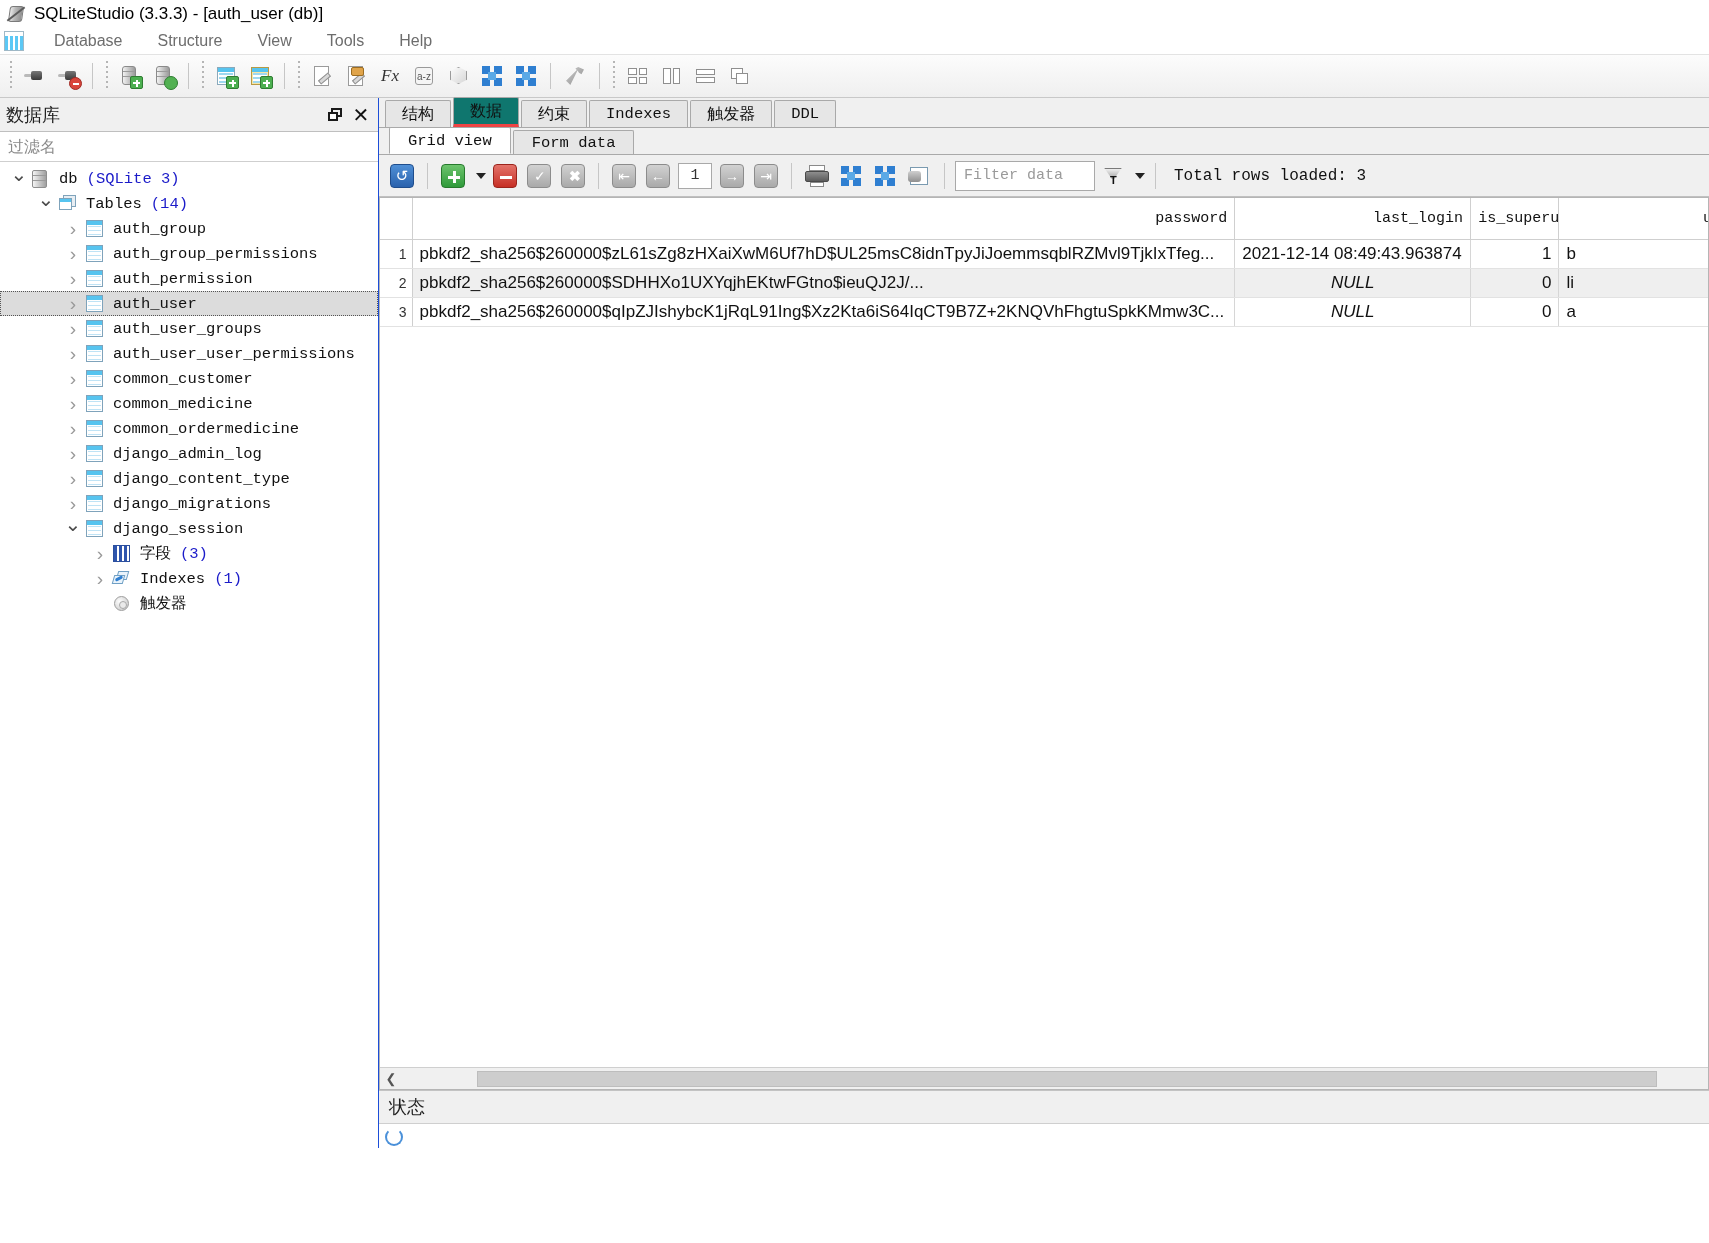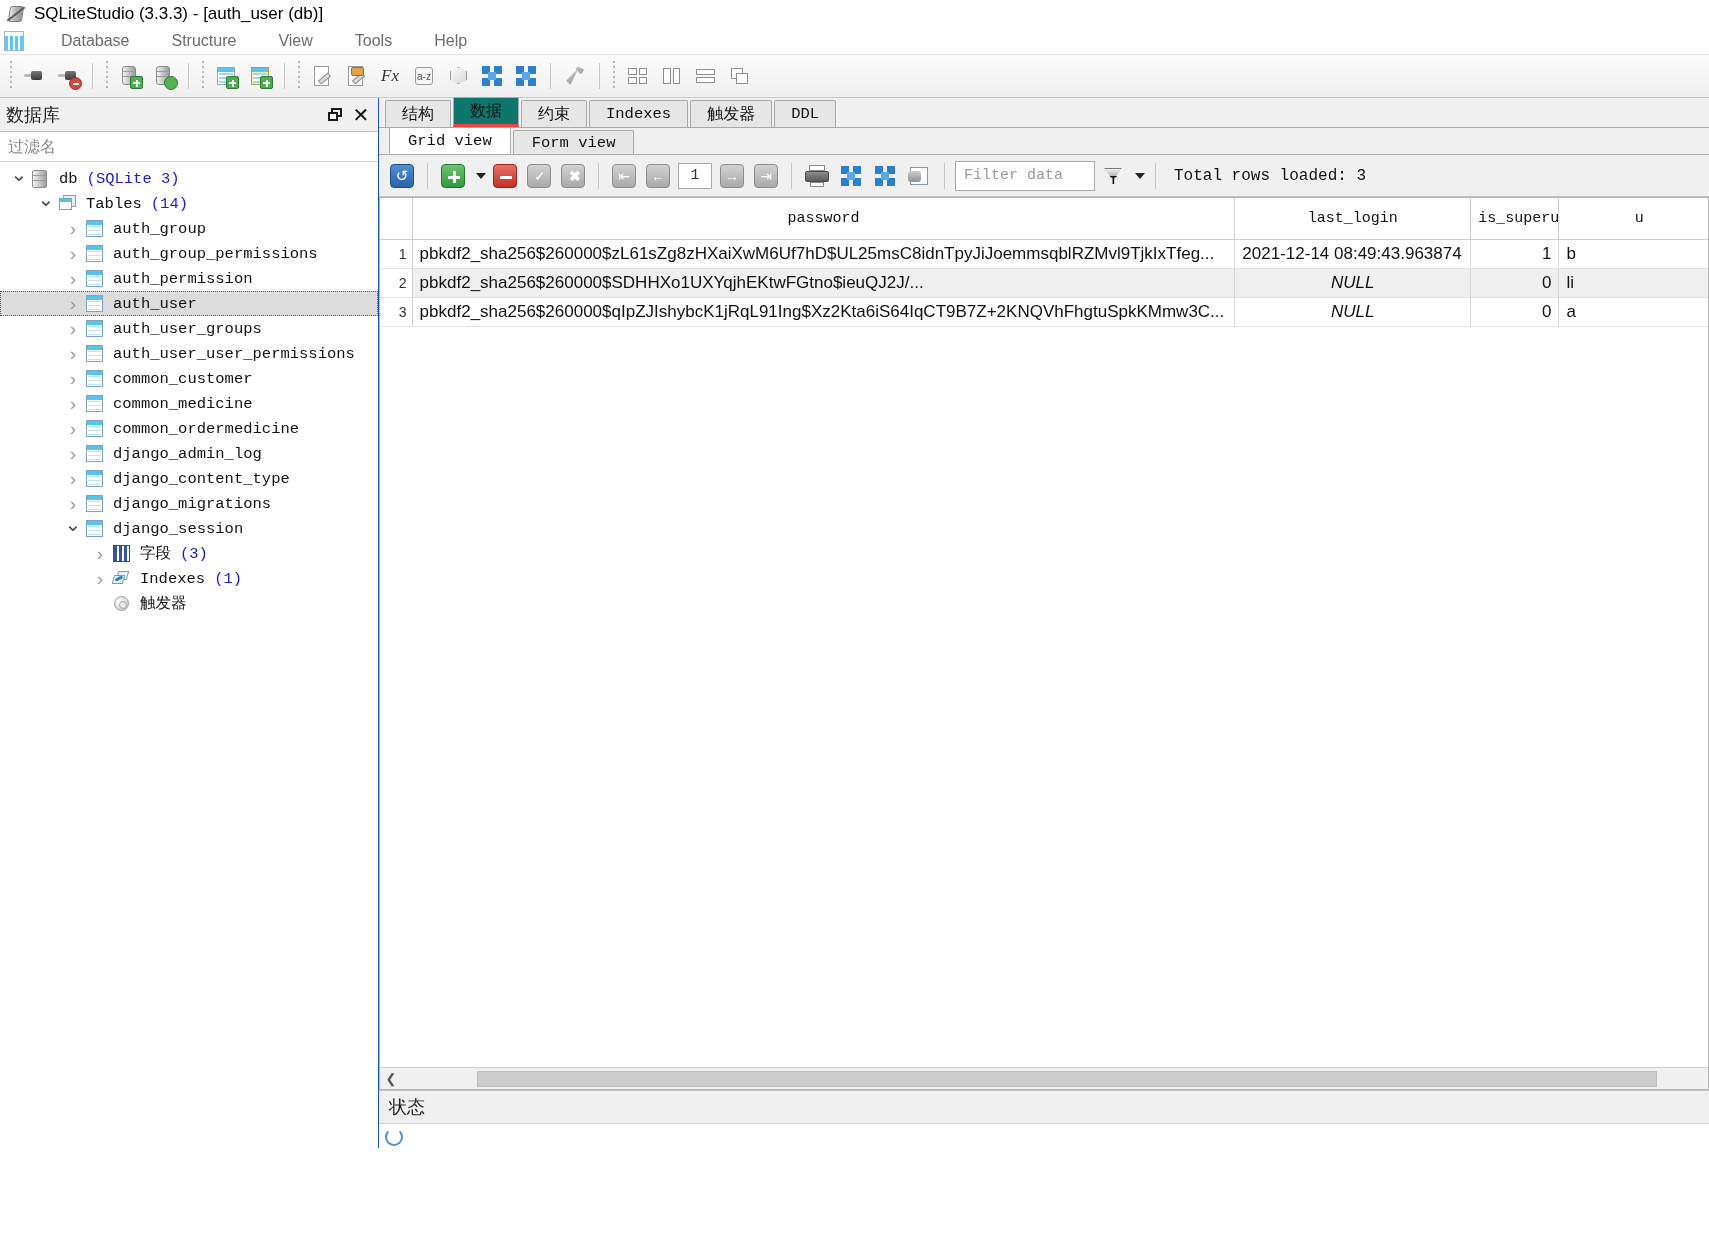--- a/index.html
+++ b/index.html
@@ -30,21 +30,21 @@
     border:1px solid #7a7a7a; border-radius:3px;
     transform: skewX(-8deg);
   }
   .app-icon .slash {
     position:absolute; left:-1px; top:9px; width:22px; height:2px;
     background:#5c5c5c; transform: rotate(-38deg);
   }
 
   
   .menubar {
-    height: 26px; display:flex; align-items:center; gap:16px;
+    height: 26px; display:flex; align-items:center; gap:9px;
     padding-left: 2px; background:#ffffff;
   }
   .menu-app-icon {
     width:20px; height:20px; margin:0 8px 0 2px; flex:none;
     background:#ffffff; border:1px solid #9fb8c6;
     background-image:
       linear-gradient(#ffffff,#ffffff),
       repeating-linear-gradient(to right, #5bc8f5 0 3px, #ffffff 3px 5px),
       repeating-linear-gradient(to bottom, #5bc8f5 0 3px, #ffffff 3px 5px);
     background-size: 100% 4px, 100% 100%, 100% 100%;
@@ -347,21 +347,21 @@
     margin-left:10px;white-space:nowrap;
   }
 
   
   .gridwrap{flex:1;background:#fff;display:flex;flex-direction:column;min-height:0;
             border:1px solid #b5b5b5;margin:0;}
   .gridscroll{flex:1;overflow:hidden;position:relative;background:#fff;}
   table.dg{border-collapse:collapse;table-layout:fixed;width:1340px;}
   table.dg th{
     background:#ffffff;border-right:1px solid #cfcfcf;border-bottom:1px solid #cfcfcf;
-    font-weight:normal;text-align:center;padding:12px 7px;height:27px;
+    font-weight:normal;text-align:right;padding:12px 7px;height:27px;
     font-family:"Liberation Mono","DejaVu Sans Mono",monospace;font-size:15px;color:#111;
     white-space:nowrap;overflow:hidden;
   }
   table.dg th.rowhdr{width:32px;border-right:1px solid #cfcfcf;background:#fff;}
   table.dg td{
     border-right:1px solid #d6d6d6;border-bottom:1px solid #e2e2e2;
     padding:2px 7px;height:29px;
     font-family:"Liberation Sans", sans-serif;font-size:17px;color:#111;
     white-space:nowrap;overflow:hidden;text-overflow:clip;
   }
@@ -752,21 +752,21 @@
       <div class="tabbar" id="tabbar">
           <div class="tab cjk">结构</div>
           <div class="tab active cjk">数据</div>
           <div class="tab cjk">约束</div>
           <div class="tab">Indexes</div>
           <div class="tab cjk">触发器</div>
           <div class="tab">DDL</div>
         </div>
       <div class="subtabbar" id="subtabbar">
           <div class="subtab active">Grid view</div>
-          <div class="subtab">Form view</div>
+          <div class="subtab">Form data</div>
         </div>
 
       <div class="gridtools">
         <div class="gt-btn">
           <span class="sq blue">
               <span class="refresh">↺</span>
             </span>
         </div>
         <div class="gt-sep"></div>
         <div class="gt-btn">

